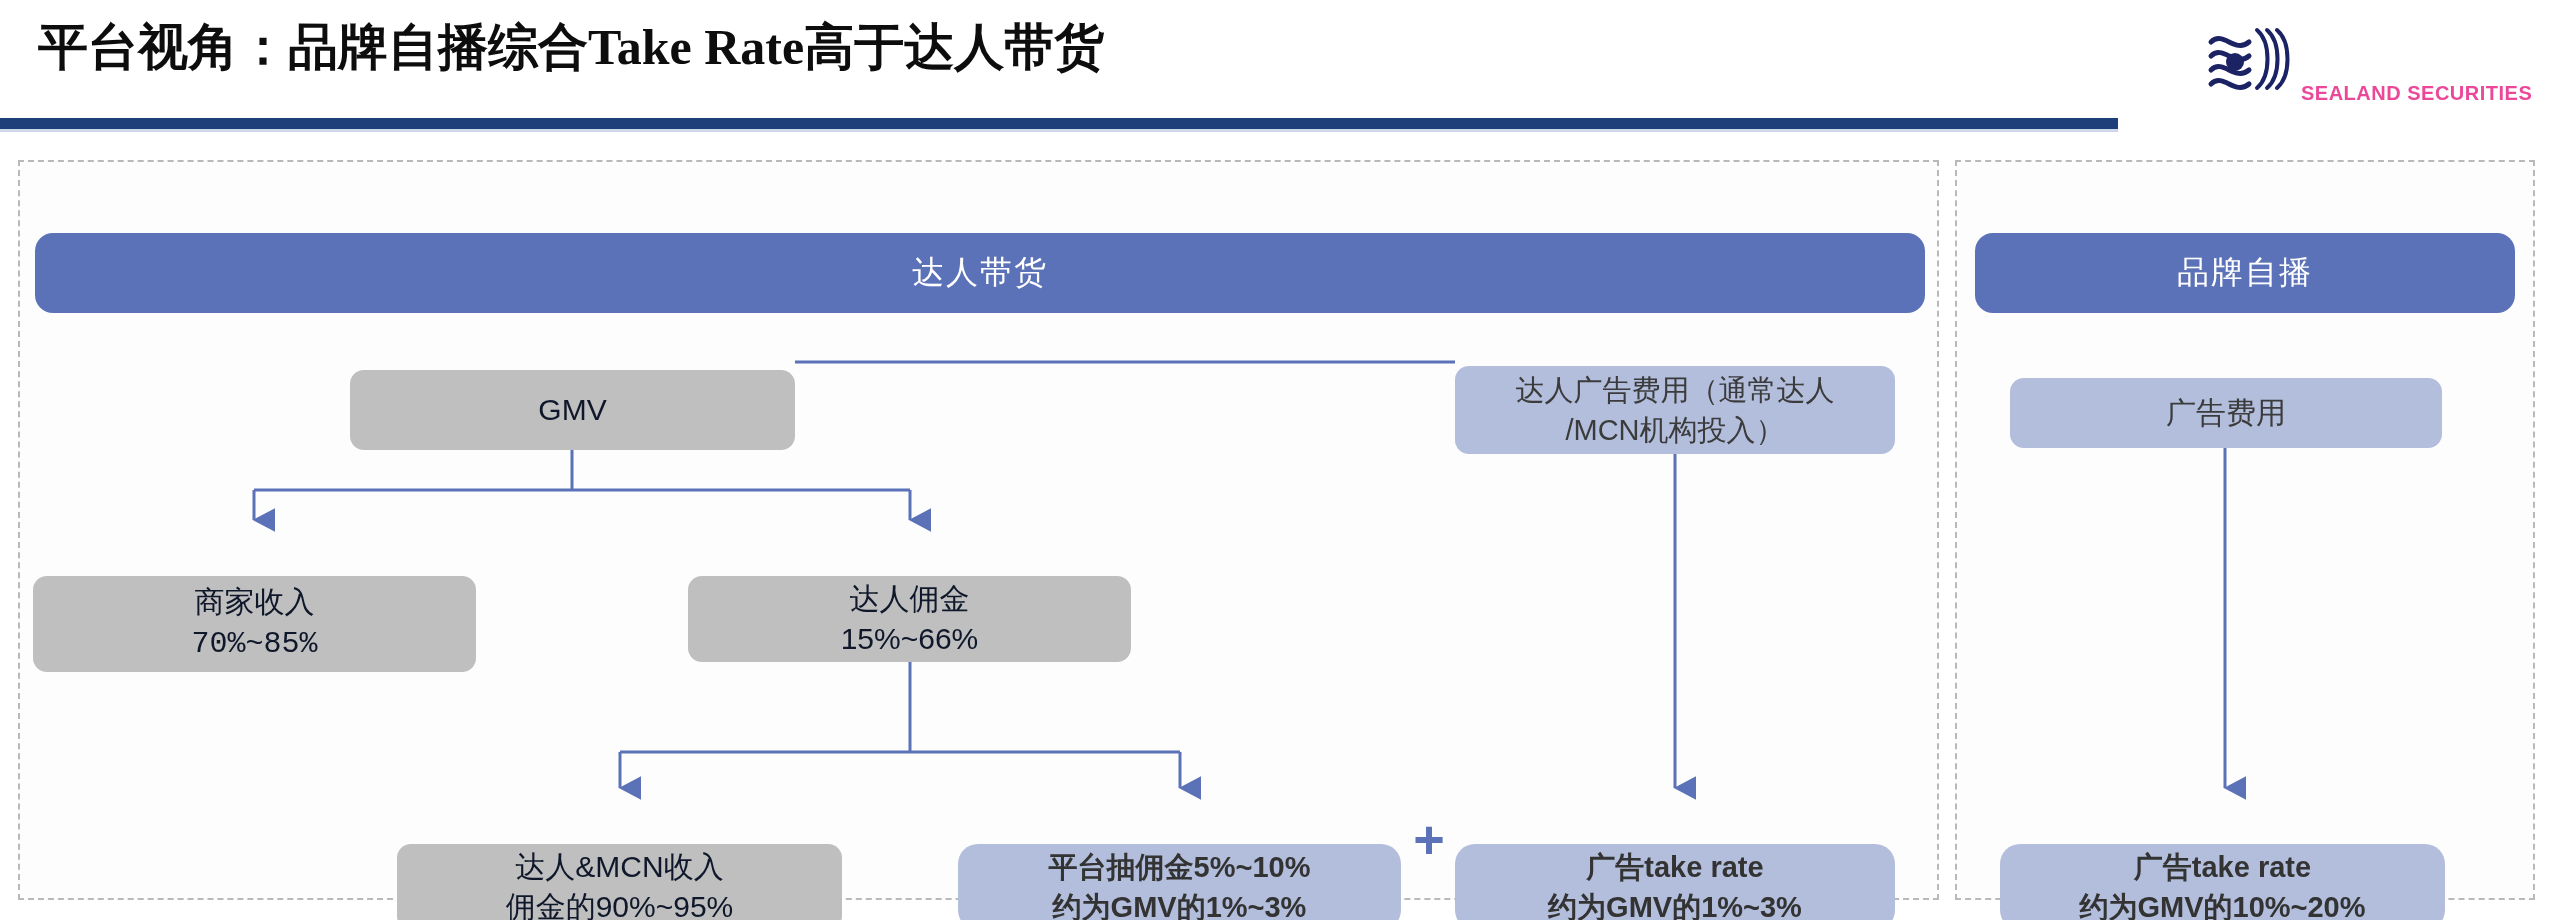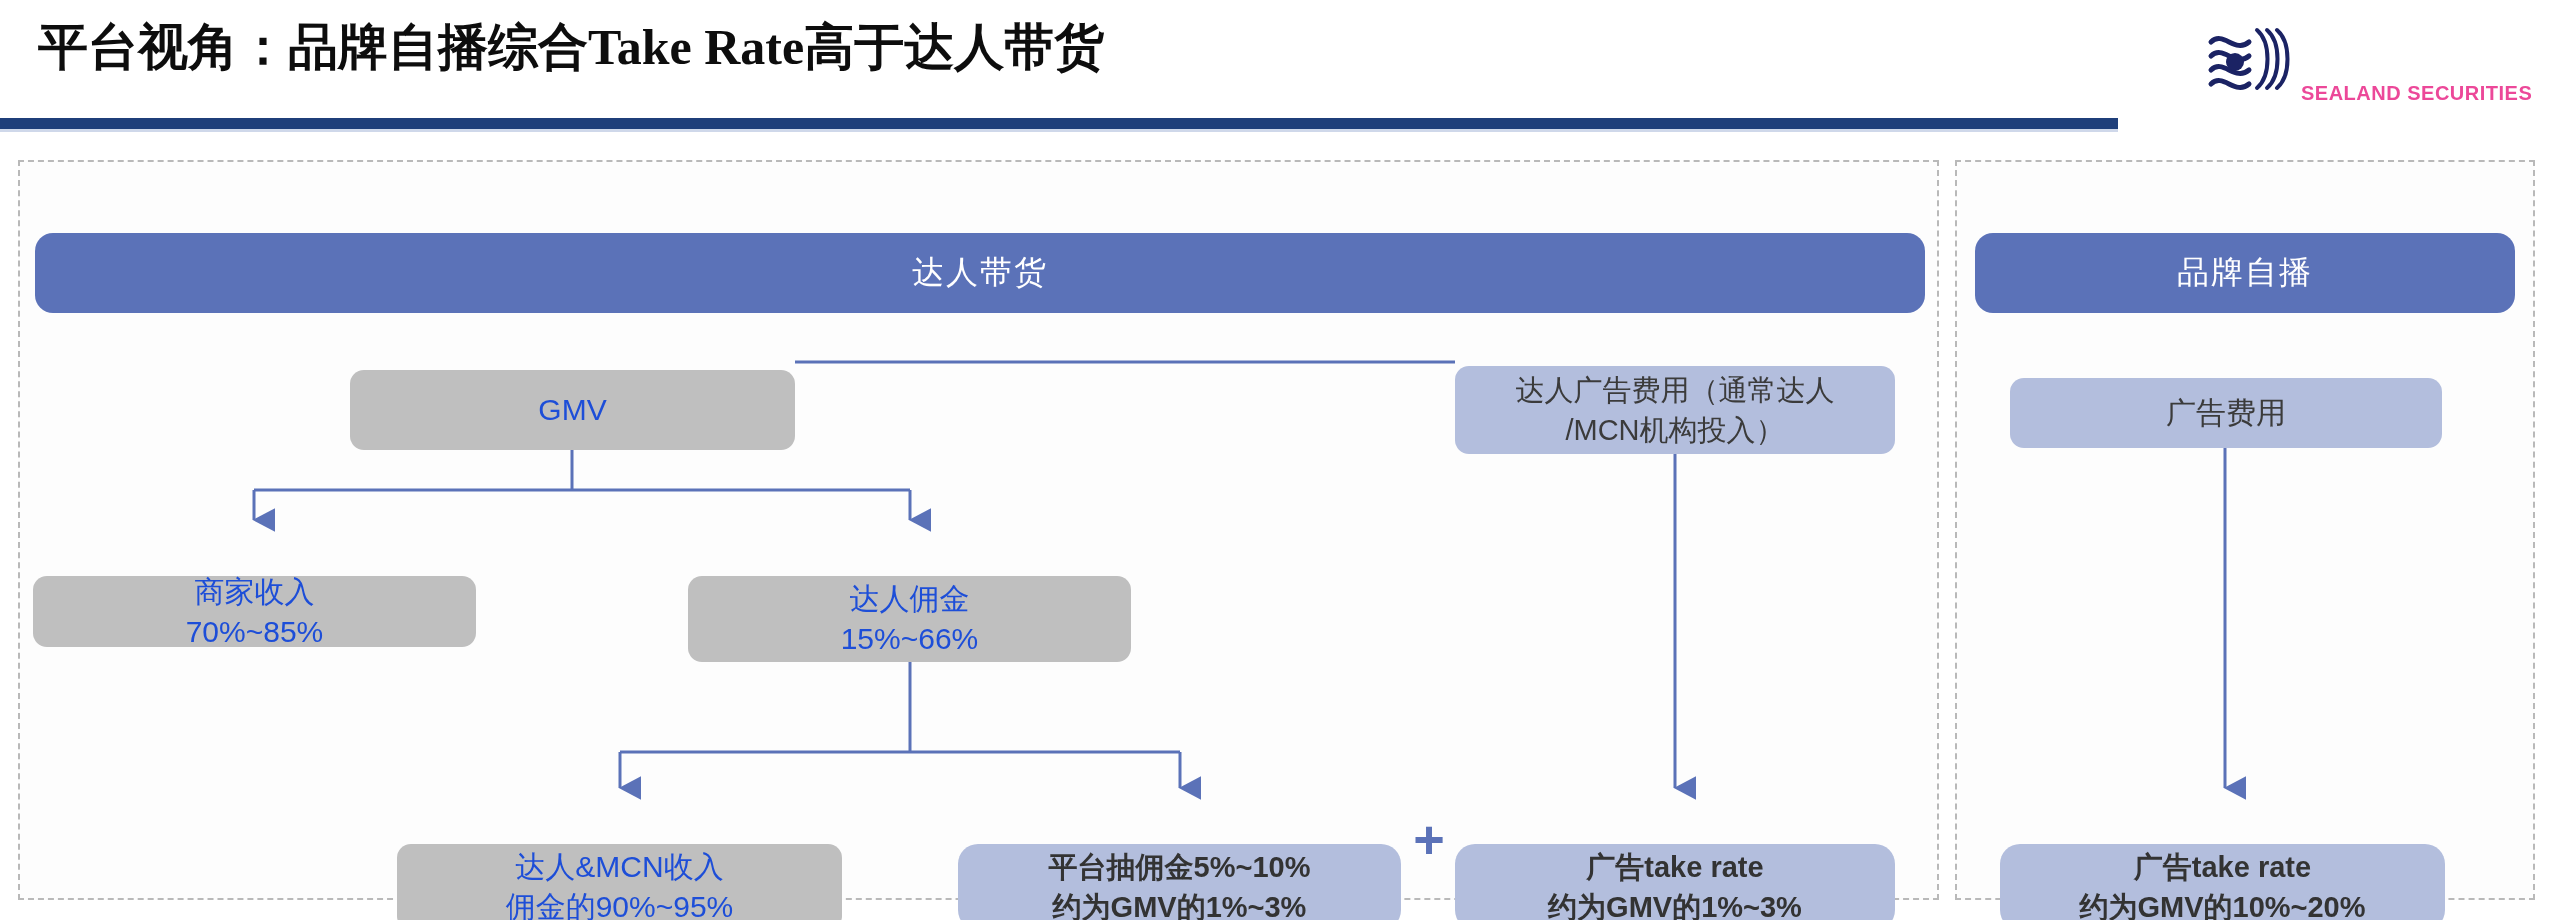--- a/index.html
+++ b/index.html
@@ -69,40 +69,40 @@
   }
   .hdr{
     background:#5b72b8;
     color:#ffffff;
     font-size:32px;
     border-radius:18px;
     letter-spacing:2px;
   }
   .gray{
     background:#bfbfbf;
-    color:#1d4ed8;
+    color:#0f172a;
     font-size:30px;
     line-height:40px;
   }
   .blue{
     background:#b3bedd;
     color:#3b3b3b;
     font-size:30px;
     line-height:40px;
   }
   .blue.bold{font-weight:bold;color:#333333;border-radius:20px;}
 
   
   #hdr-left{left:35px;top:185px;width:1890px;height:80px;}
   #hdr-right{left:1975px;top:185px;width:540px;height:80px;}
 
   
   #node-gmv      {left:350px; top:322px; width:445px;height:80px;}
   #node-adfee    {left:1455px;top:318px; width:440px;height:88px;font-size:29px;line-height:40px;}
-  #node-merchant {left:33px;  top:528px; width:443px;height:71px;}
+  #node-merchant {left:33px;  top:528px; width:443px;height:96px;font-family:Liberation Mono, monospace;}
   #node-daren    {left:688px; top:528px; width:443px;height:86px;}
   #node-mcn      {left:397px; top:796px; width:445px;height:86px;}
   #node-platform {left:958px; top:796px; width:443px;height:86px;font-size:29px;}
   #node-adtake1  {left:1455px;top:796px; width:440px;height:86px;font-size:29px;}
   #plus-sign{
     position:absolute;left:1408px;top:813px;width:42px;height:52px;
     color:#5b72b8;font-size:54px;font-weight:bold;line-height:52px;
     text-align:center;
   }
 

